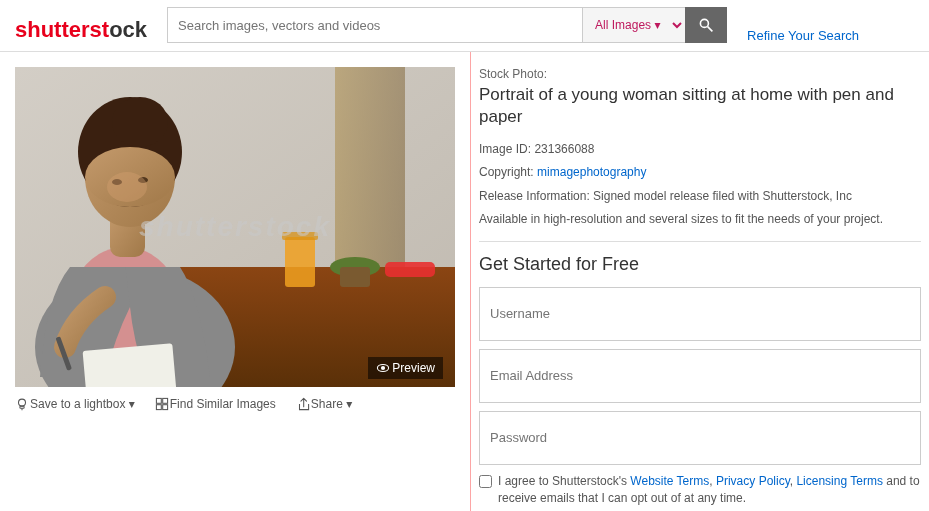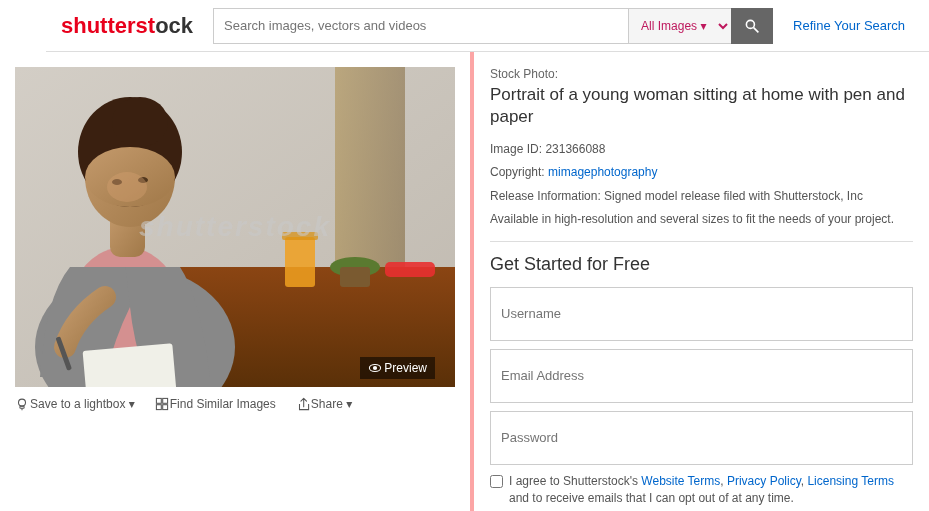--- a/index.html
+++ b/index.html
@@ -1,26 +1,25 @@
 <!DOCTYPE html>
 <html><head>
   <meta charset="utf-8">
   <style>
     * { margin: 0; padding: 0; box-sizing: border-box; }
     body { font-family: Arial, sans-serif; font-size: 13px; color: #333; background: #fff; width: 929px; height: 511px; overflow: hidden; }
 
     
     .header {
       display: flex;
-      align-items: center;
+      align-items: flex-end;
       padding: 8px 15px;
       border-bottom: 1px solid #ddd;
       background: #fff;
       height: 52px;
-      margin-left: 46px;
     }
     .logo {
       display: flex;
       align-items: center;
       margin-right: 20px;
       text-decoration: none;
     }
     .logo-shutter { color: #e8001c; font-size: 22px; font-weight: bold; }
     .logo-st { color: #e8001c; font-size: 22px; font-weight: bold; }
     .logo-ock { color: #333; font-size: 22px; font-weight: bold; }
@@ -98,21 +97,21 @@
       font-size: 28px;
       font-weight: bold;
       white-space: nowrap;
       letter-spacing: 2px;
       pointer-events: none;
       font-style: italic;
     }
     .preview-badge {
       position: absolute;
       bottom: 8px;
-      right: 20px;
+      right: 12px;
       background: rgba(0,0,0,0.55);
       color: #fff;
       font-size: 12px;
       padding: 4px 8px;
       display: flex;
       align-items: flex-end;
       gap: 2px;
       cursor: pointer;
     }
     .image-actions {
@@ -128,22 +127,22 @@
       align-items: center;
       gap: 1px;
       cursor: pointer;
       color: #555;
       text-decoration: none;
     }
 
     
     .right-panel {
       flex: 1;
-      padding: 15px 16px;
-      border-left: 4px solid #fca5a5;
+      padding: 15px 8px;
+      border-left: 1px solid #fca5a5;
       overflow-y: auto;
     }
     .stock-photo-label {
       font-size: 12px;
       color: #666;
       margin-bottom: 3px;
     }
     .photo-title {
       font-size: 17px;
       color: #333;

